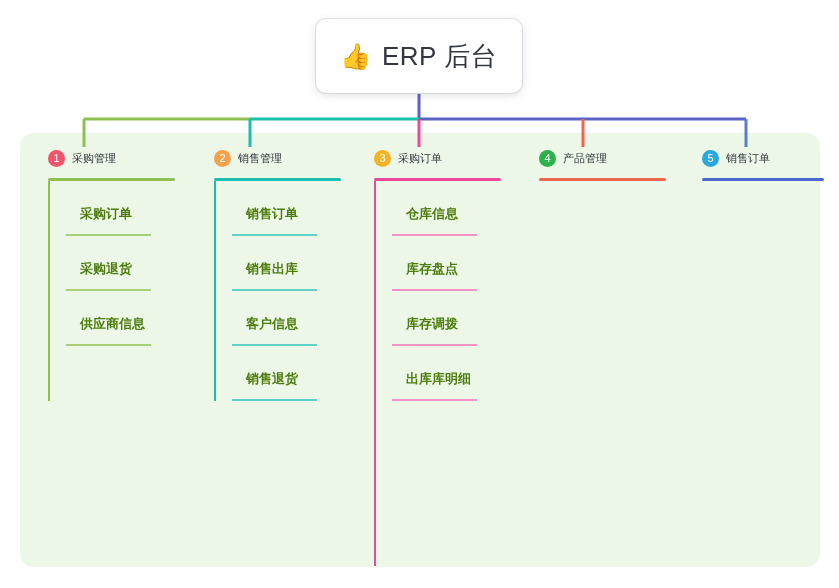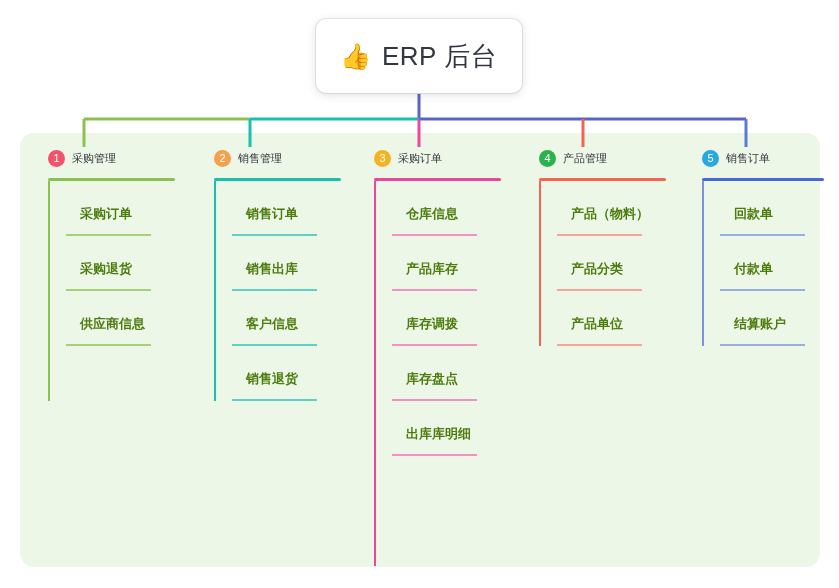--- a/index.html
+++ b/index.html
@@ -224,76 +224,42 @@
           <span class="branch-label">采购订单</span>
         </div>
         <div class="branch-rule" style="background: rgb(236, 72, 153); width: 127px; margin-left: 18px;"></div>
         <div class="leaves">
           <div class="spine" style="background: rgb(236, 72, 153); height: 385px;"></div>
           <div class="leaf">
             <span class="leaf-text">仓库信息</span>
             <div class="leaf-rule" style="background: rgb(241, 145, 196);"></div>
           </div>
           <div class="leaf">
-            <span class="leaf-text">产品库存</span>
+            <span class="leaf-text">库存盘点</span>
             <div class="leaf-rule" style="background: rgb(241, 145, 196);"></div>
           </div>
           <div class="leaf">
             <span class="leaf-text">库存调拨</span>
-            <div class="leaf-rule" style="background: rgb(241, 145, 196);"></div>
-          </div>
-          <div class="leaf">
-            <span class="leaf-text">库存盘点</span>
             <div class="leaf-rule" style="background: rgb(241, 145, 196);"></div>
           </div>
           <div class="leaf">
             <span class="leaf-text">出库库明细</span>
             <div class="leaf-rule" style="background: rgb(241, 145, 196);"></div>
           </div>
         </div>
       </div>
       <div class="branch" style="left: 521px; width: 150px;">
         <div class="branch-head">
           <span class="badge" style="background: rgb(43, 178, 76);">4</span>
           <span class="branch-label">产品管理</span>
         </div>
         <div class="branch-rule" style="background: rgb(244, 101, 79); width: 127px; margin-left: 18px;"></div>
-        <div class="leaves">
-          <div class="spine" style="background: rgb(244, 101, 79); height: 165px;"></div>
-          <div class="leaf">
-            <span class="leaf-text">产品（物料）</span>
-            <div class="leaf-rule" style="background: rgb(247, 163, 150);"></div>
-          </div>
-          <div class="leaf">
-            <span class="leaf-text">产品分类</span>
-            <div class="leaf-rule" style="background: rgb(247, 163, 150);"></div>
-          </div>
-          <div class="leaf">
-            <span class="leaf-text">产品单位</span>
-            <div class="leaf-rule" style="background: rgb(247, 163, 150);"></div>
-          </div>
-        </div>
       </div>
       <div class="branch" style="left: 684px; width: 140px;">
         <div class="branch-head">
           <span class="badge" style="background: rgb(41, 168, 224);">5</span>
           <span class="branch-label">销售订单</span>
         </div>
         <div class="branch-rule" style="background: rgb(74, 104, 207); width: 122px; margin-left: 18px;"></div>
-        <div class="leaves">
-          <div class="spine" style="background: rgb(123, 147, 221); height: 165px;"></div>
-          <div class="leaf">
-            <span class="leaf-text">回款单</span>
-            <div class="leaf-rule" style="background: rgb(154, 174, 230);"></div>
-          </div>
-          <div class="leaf">
-            <span class="leaf-text">付款单</span>
-            <div class="leaf-rule" style="background: rgb(154, 174, 230);"></div>
-          </div>
-          <div class="leaf">
-            <span class="leaf-text">结算账户</span>
-            <div class="leaf-rule" style="background: rgb(154, 174, 230);"></div>
-          </div>
-        </div>
       </div>
     </div>
 
 </div>
 
 </body></html>

